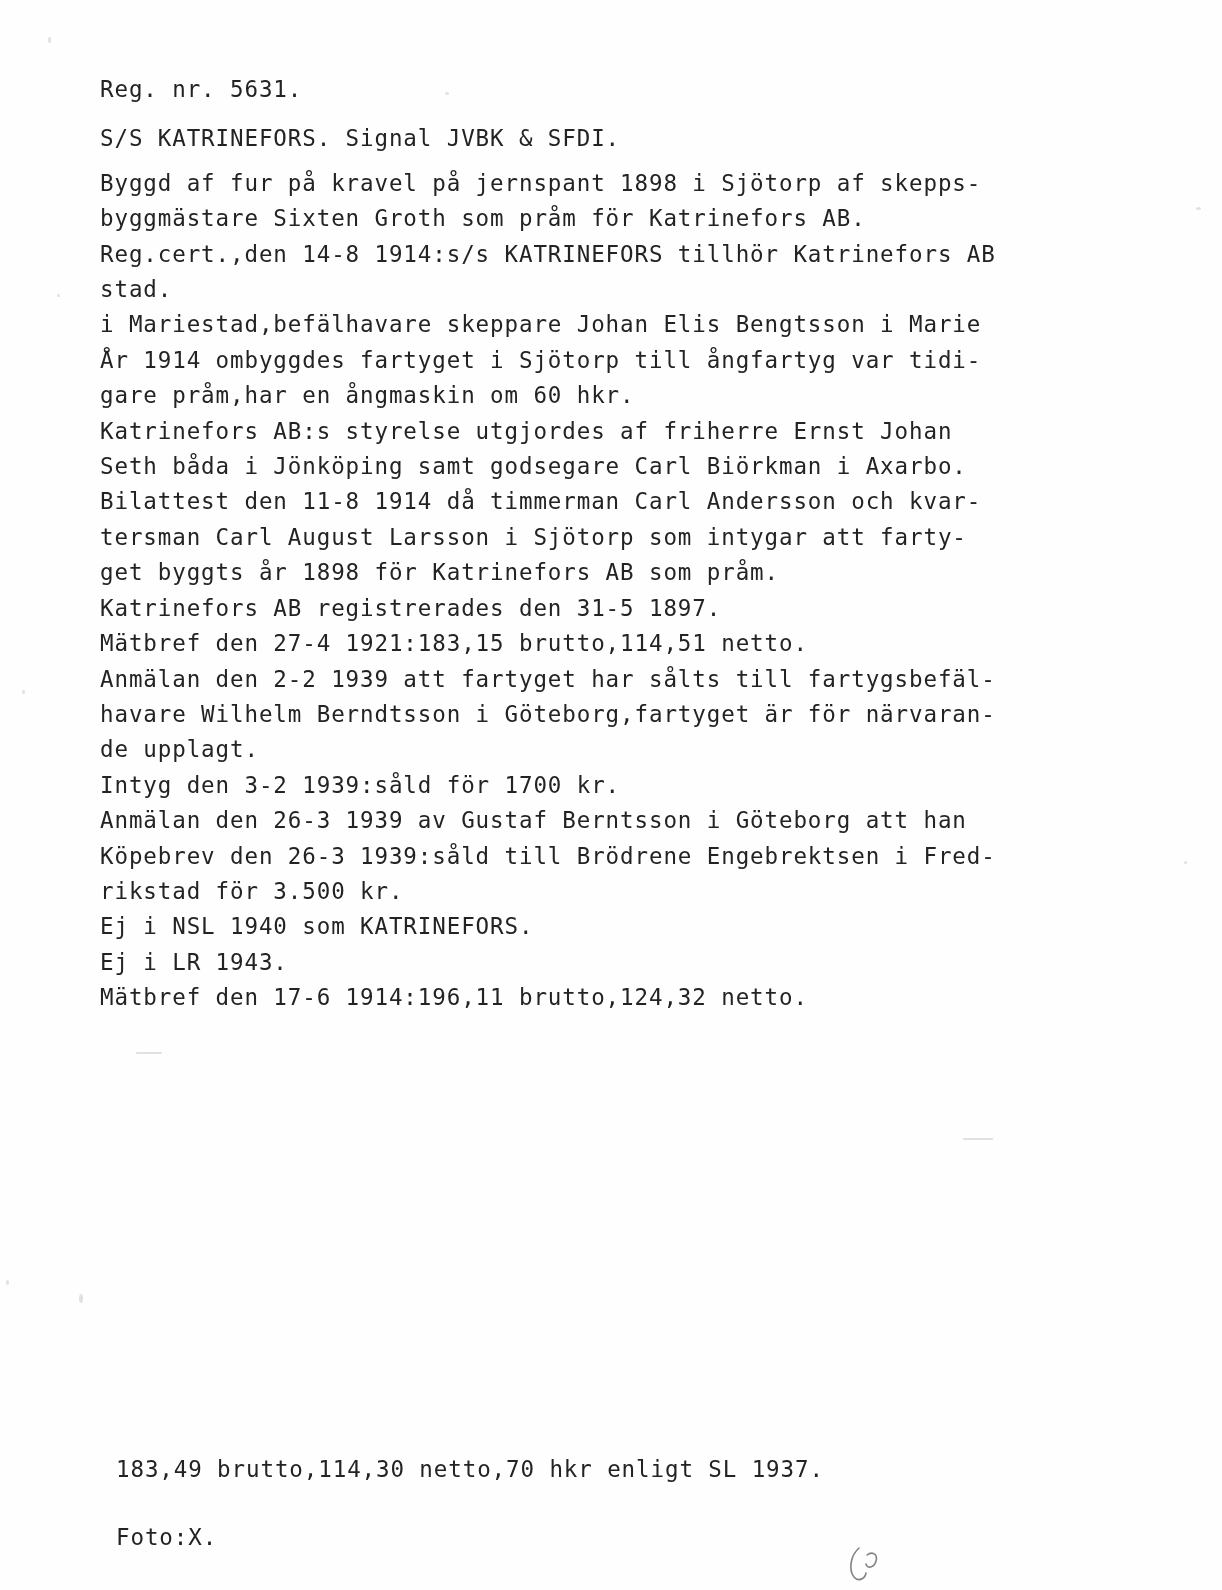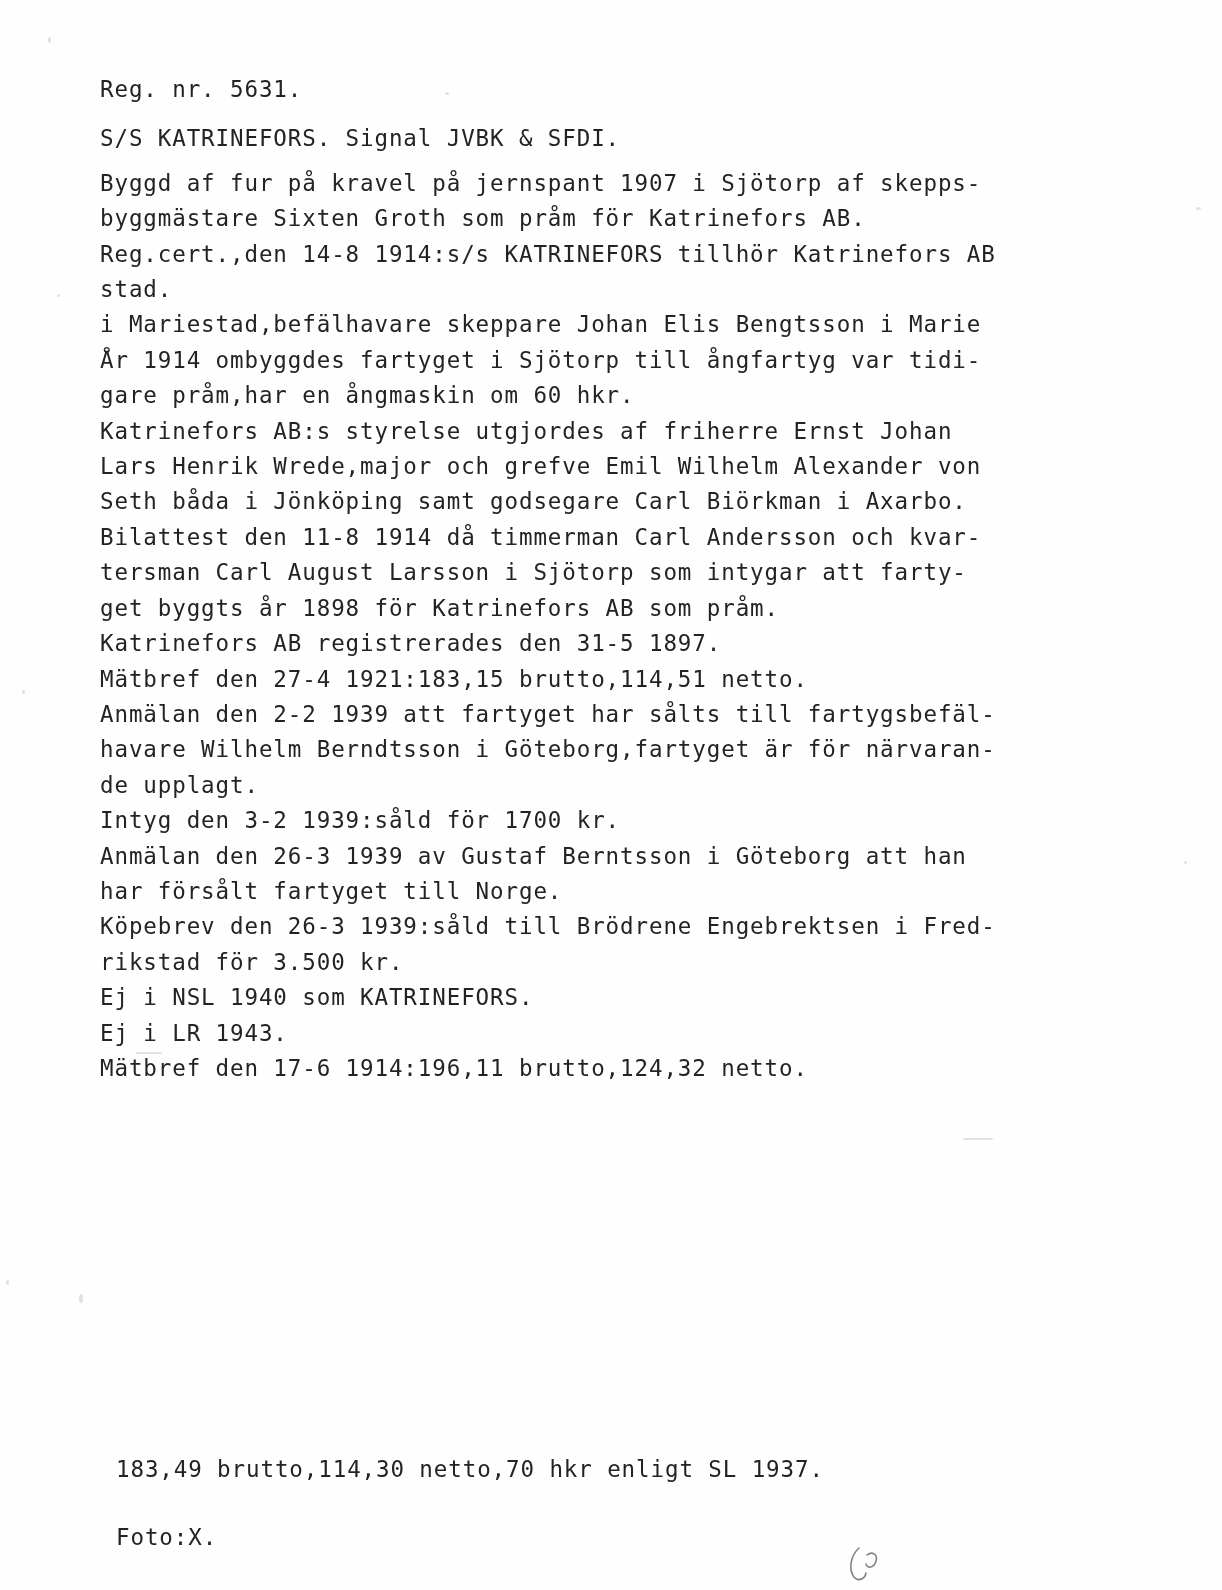--- a/index.html
+++ b/index.html
@@ -85,38 +85,37 @@
   <div class="speckle" style="left:79px;  top:1294px;width:4px; height:9px;"></div>
 
   <div class="doc-body">
 
     <div class="line para">Reg. nr. 5631.</div>
     <div class="gap-sm"></div>
     <div class="line para">S/S KATRINEFORS. Signal JVBK &amp; SFDI.</div>
     <div class="gap-md"></div>
 
     <div class="para">
-      <div class="line">Byggd af fur på kravel på jernspant 1907 i Sjötorp af skepps-</div>
+      <div class="line">Byggd af fur på kravel på jernspant 1898 i Sjötorp af skepps-</div>
       <div class="line">byggmästare Sixten Groth som pråm för Katrinefors AB.</div>
     </div>
 
     <div class="para">
       <div class="line">Reg.cert.,den 14-8 1914:s/s KATRINEFORS tillhör Katrinefors AB</div>
       <div class="line">stad.</div>
       <div class="line">i Mariestad,befälhavare skeppare Johan Elis Bengtsson i Marie</div>
     </div>
 
     <div class="para">
       <div class="line">År 1914 ombyggdes fartyget i Sjötorp till ångfartyg var tidi-</div>
       <div class="line">gare pråm,har en ångmaskin om 60 hkr.</div>
     </div>
 
     <div class="para">
       <div class="line">Katrinefors AB:s styrelse utgjordes af friherre Ernst Johan</div>
-      <div class="line">Lars Henrik Wrede,major och grefve Emil Wilhelm Alexander von</div>
       <div class="line">Seth båda i Jönköping samt godsegare Carl Biörkman i Axarbo.</div>
     </div>
 
     <div class="para">
       <div class="line">Bilattest den 11-8 1914 då timmerman Carl Andersson och kvar-</div>
       <div class="line">tersman Carl August Larsson i Sjötorp som intygar att farty-</div>
       <div class="line">get byggts år 1898 för Katrinefors AB som pråm.</div>
     </div>
 
     <div class="para">
@@ -132,21 +131,20 @@
       <div class="line">havare Wilhelm Berndtsson i Göteborg,fartyget är för närvaran-</div>
       <div class="line">de upplagt.</div>
     </div>
 
     <div class="para">
       <div class="line">Intyg den 3-2 1939:såld för 1700 kr.</div>
     </div>
 
     <div class="para">
       <div class="line">Anmälan den 26-3 1939 av Gustaf Berntsson i Göteborg att han</div>
-      <div class="line">har försålt fartyget till Norge.</div>
     </div>
 
     <div class="para">
       <div class="line">Köpebrev den 26-3 1939:såld till Brödrene Engebrektsen i Fred-</div>
       <div class="line">rikstad för 3.500 kr.</div>
     </div>
 
     <div class="para">
       <div class="line">Ej i NSL 1940 som KATRINEFORS.</div>
     </div>

